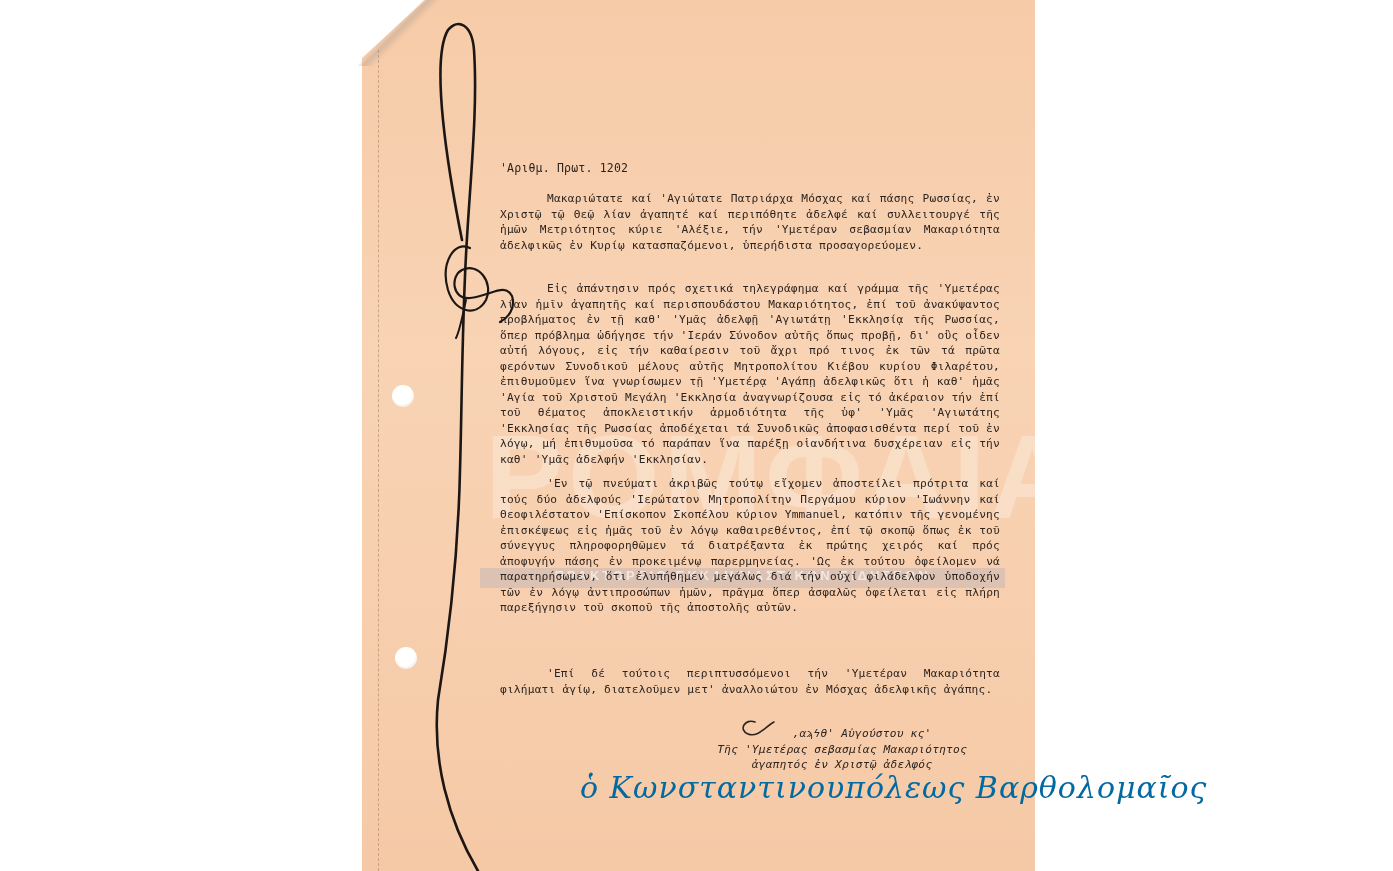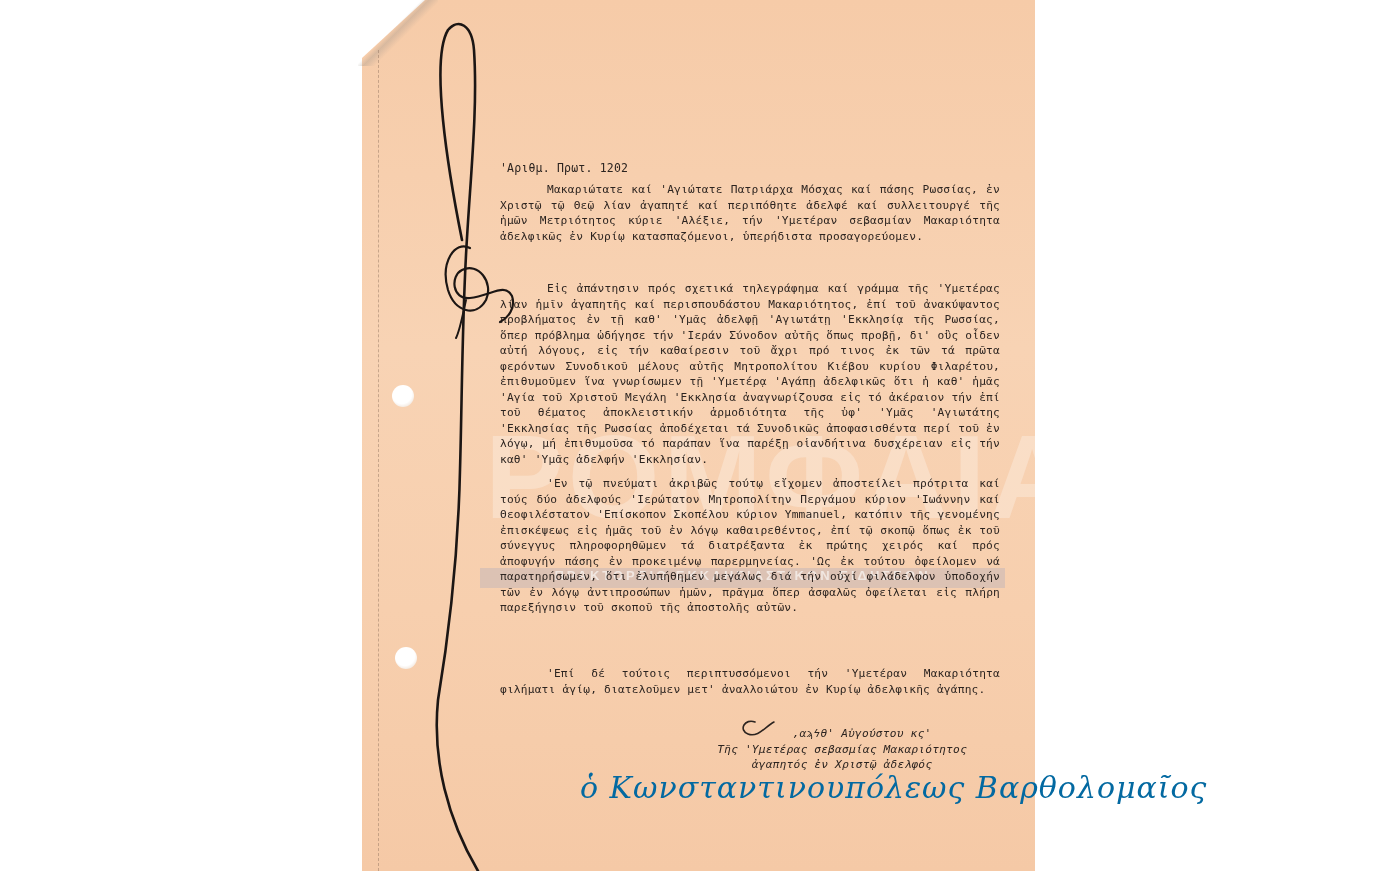--- a/index.html
+++ b/index.html
@@ -40,21 +40,21 @@
     }
     .typed {
       position: absolute; font-family: "DejaVu Sans Mono", monospace;
       font-size: 11.2px; color: #2c2420; letter-spacing: 0.2px;
     }
     .ref {
       left: 500px; top: 161px; font-size: 11.5px;
     }
     .para { left: 500px; width: 500px; line-height: 15.5px; text-align: justify; }
     .para p { margin: 0; text-indent: 47px; }
-    .p1 { top: 182px; }
+    .p1 { top: 191px; }
     .p2 { top: 281px; }
     .p3 { top: 476px; }
     .p4 { top: 666px; }
     .closing { left: 697px; line-height: 15.5px; text-align: center; width: 290px; }
     .closing .date { padding-left: 40px; }
     .signature {
       position: absolute; left: 580px; top: 770px;
       font-family: "DejaVu Serif", serif; font-style: italic;
       font-size: 30px; color: #0369a1; letter-spacing: 1px;
     }
@@ -77,21 +77,21 @@
 <div class="typed para p1">
   <p>Μακαριώτατε καί 'Αγιώτατε Πατριάρχα Μόσχας καί πάσης Ρωσσίας, ἐν Χριστῷ τῷ Θεῷ λίαν ἀγαπητέ καί περιπόθητε ἀδελφέ καί συλλειτουργέ τῆς ἡμῶν Μετριότητος κύριε 'Αλέξιε, τήν 'Υμετέραν σεβασμίαν Μακαριότητα ἀδελφικῶς ἐν Κυρίῳ κατασπαζόμενοι, ὑπερήδιστα προσαγορεύομεν.</p>
 </div>
 <div class="typed para p2">
   <p>Εἰς ἀπάντησιν πρός σχετικά τηλεγράφημα καί γράμμα τῆς 'Υμετέρας λίαν ἡμῖν ἀγαπητῆς καί περισπουδάστου Μακαριότητος, ἐπί τοῦ ἀνακύψαντος προβλήματος ἐν τῇ καθ' 'Υμᾶς ἀδελφῇ 'Αγιωτάτῃ 'Εκκλησίᾳ τῆς Ρωσσίας, ὅπερ πρόβλημα ὡδήγησε τήν 'Ιεράν Σύνοδον αὐτῆς ὅπως προβῇ, δι' οὓς οἶδεν αὐτή λόγους, εἰς τήν καθαίρεσιν τοῦ ἄχρι πρό τινος ἐκ τῶν τά πρῶτα φερόντων Συνοδικοῦ μέλους αὐτῆς Μητροπολίτου Κιέβου κυρίου Φιλαρέτου, ἐπιθυμοῦμεν ἵνα γνωρίσωμεν τῇ 'Υμετέρᾳ 'Αγάπῃ ἀδελφικῶς ὅτι ἡ καθ' ἡμᾶς 'Αγία τοῦ Χριστοῦ Μεγάλη 'Εκκλησία ἀναγνωρίζουσα εἰς τό ἀκέραιον τήν ἐπί τοῦ θέματος ἀποκλειστικήν ἁρμοδιότητα τῆς ὑφ' 'Υμᾶς 'Αγιωτάτης 'Εκκλησίας τῆς Ρωσσίας ἀποδέχεται τά Συνοδικῶς ἀποφασισθέντα περί τοῦ ἐν λόγῳ, μή ἐπιθυμοῦσα τό παράπαν ἵνα παρέξῃ οἱανδήτινα δυσχέρειαν εἰς τήν καθ' 'Υμᾶς ἀδελφήν 'Εκκλησίαν.</p>
 </div>
 <div class="typed para p3">
   <p>'Εν τῷ πνεύματι ἀκριβῶς τούτῳ εἴχομεν ἀποστείλει πρότριτα καί τούς δύο ἀδελφούς 'Ιερώτατον Μητροπολίτην Περγάμου κύριον 'Ιωάννην καί Θεοφιλέστατον 'Επίσκοπον Σκοπέλου κύριον Ymmanuel, κατόπιν τῆς γενομένης ἐπισκέψεως εἰς ἡμᾶς τοῦ ἐν λόγῳ καθαιρεθέντος, ἐπί τῷ σκοπῷ ὅπως ἐκ τοῦ σύνεγγυς πληροφορηθῶμεν τά διατρέξαντα ἐκ πρώτης χειρός καί πρός ἀποφυγήν πάσης ἐν προκειμένῳ παρερμηνείας. 'Ως ἐκ τούτου ὀφείλομεν νά παρατηρήσωμεν, ὅτι ἐλυπήθημεν μεγάλως διά τήν οὐχί φιλάδελφον ὑποδοχήν τῶν ἐν λόγῳ ἀντιπροσώπων ἡμῶν, πρᾶγμα ὅπερ ἀσφαλῶς ὀφείλεται εἰς πλήρη παρεξήγησιν τοῦ σκοποῦ τῆς ἀποστολῆς αὐτῶν.</p>
 </div>
 <div class="typed para p4">
-  <p>'Επί δέ τούτοις περιπτυσσόμενοι τήν 'Υμετέραν Μακαριότητα φιλήματι ἁγίῳ, διατελοῦμεν μετ' ἀναλλοιώτου ἐν Κυρίῳ ἀδελφικῆς ἀγάπης.</p>
+  <p>'Επί δέ τούτοις περιπτυσσόμενοι τήν 'Υμετέραν Μακαριότητα φιλήματι ἁγίῳ, διατελοῦμεν μετ' ἀναλλοιώτου ἐν Μόσχας ἀδελφικῆς ἀγάπης.</p>
 </div>
 
 <div class="typed closing" style="top:726px;font-style:italic;">
   <div class="date">,αϡϟθ' Αὐγούστου κς'</div>
   <div>Τῆς 'Υμετέρας σεβασμίας Μακαριότητος</div>
   <div>ἀγαπητός ἐν Χριστῷ ἀδελφός</div>
 </div>
 
 <div class="signature">ὁ Κωνσταντινουπόλεως Βαρθολομαῖος</div>
 

